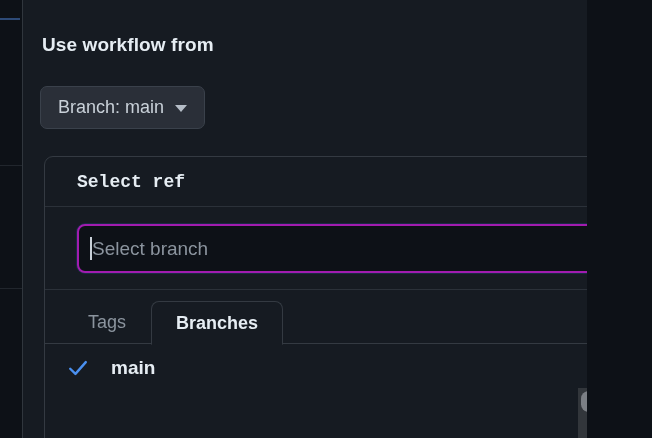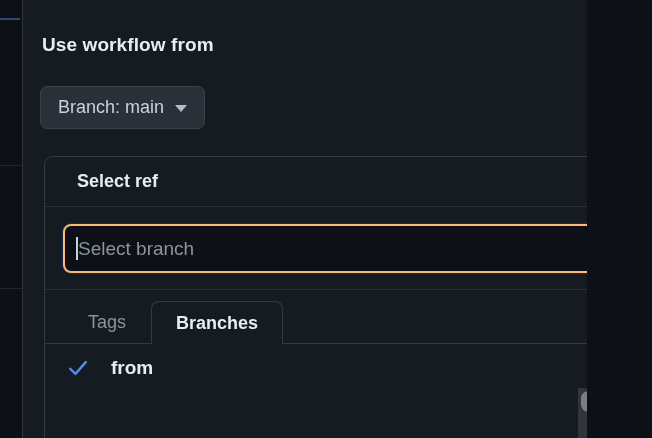--- a/index.html
+++ b/index.html
@@ -119,45 +119,47 @@
     overflow: hidden;
   }
 
   .panel-header {
     height: 50px;
     display: flex;
     align-items: center;
     padding: 0 0 0 32px;
     border-bottom: 1px solid #2b3139;
     box-sizing: border-box;
+    font-family: Liberation Mono, monospace;
   }
   .panel-header-title {
     font-size: 18px;
     font-weight: 700;
     color: #e6edf3;
     white-space: nowrap;
   }
 
   
   .filter-row {
     padding: 17px 18px 16px 18px;
     box-sizing: border-box;
     border-bottom: 1px solid #2b3139;
   }
   .filter-input-wrap {
     position: relative;
     height: 49px;
     background: #0d1117;
-    border: 2px solid #fdba74;
+    border: 2px solid #a21caf;
     border-radius: 8px;
     box-sizing: border-box;
     display: flex;
     align-items: center;
     padding: 0 11px;
     box-shadow: 0 0 0 1px rgba(47,111,228,0.18);
+    margin-left: 14px;
   }
   .caret-bar {
     width: 2px;
     height: 23px;
     background: #c9d1d9;
     flex: 0 0 auto;
   }
   .filter-placeholder {
     font-size: 19px;
     color: #8b949e;
@@ -331,21 +333,21 @@
               <span>Branches</span>
             </div>
           </div>
         </div>
 
         <div class="ref-list">
           <div class="ref-item">
             <svg class="check-icon" viewBox="0 0 24 24" fill="none">
               <path d="M3.5 12.8 L9.2 18.4 L20.5 5.6" stroke="#4a90f0" stroke-width="2.6" stroke-linecap="round" stroke-linejoin="round"></path>
             </svg>
-            <span class="ref-item-label">from</span>
+            <span class="ref-item-label">main</span>
           </div>
         </div>
 
       </div>
     </div>
   </div>
 
   <div class="scroll-group">
     <div class="scrollbar-track inner"></div>
     <div class="scrollbar-gutter a"></div>

